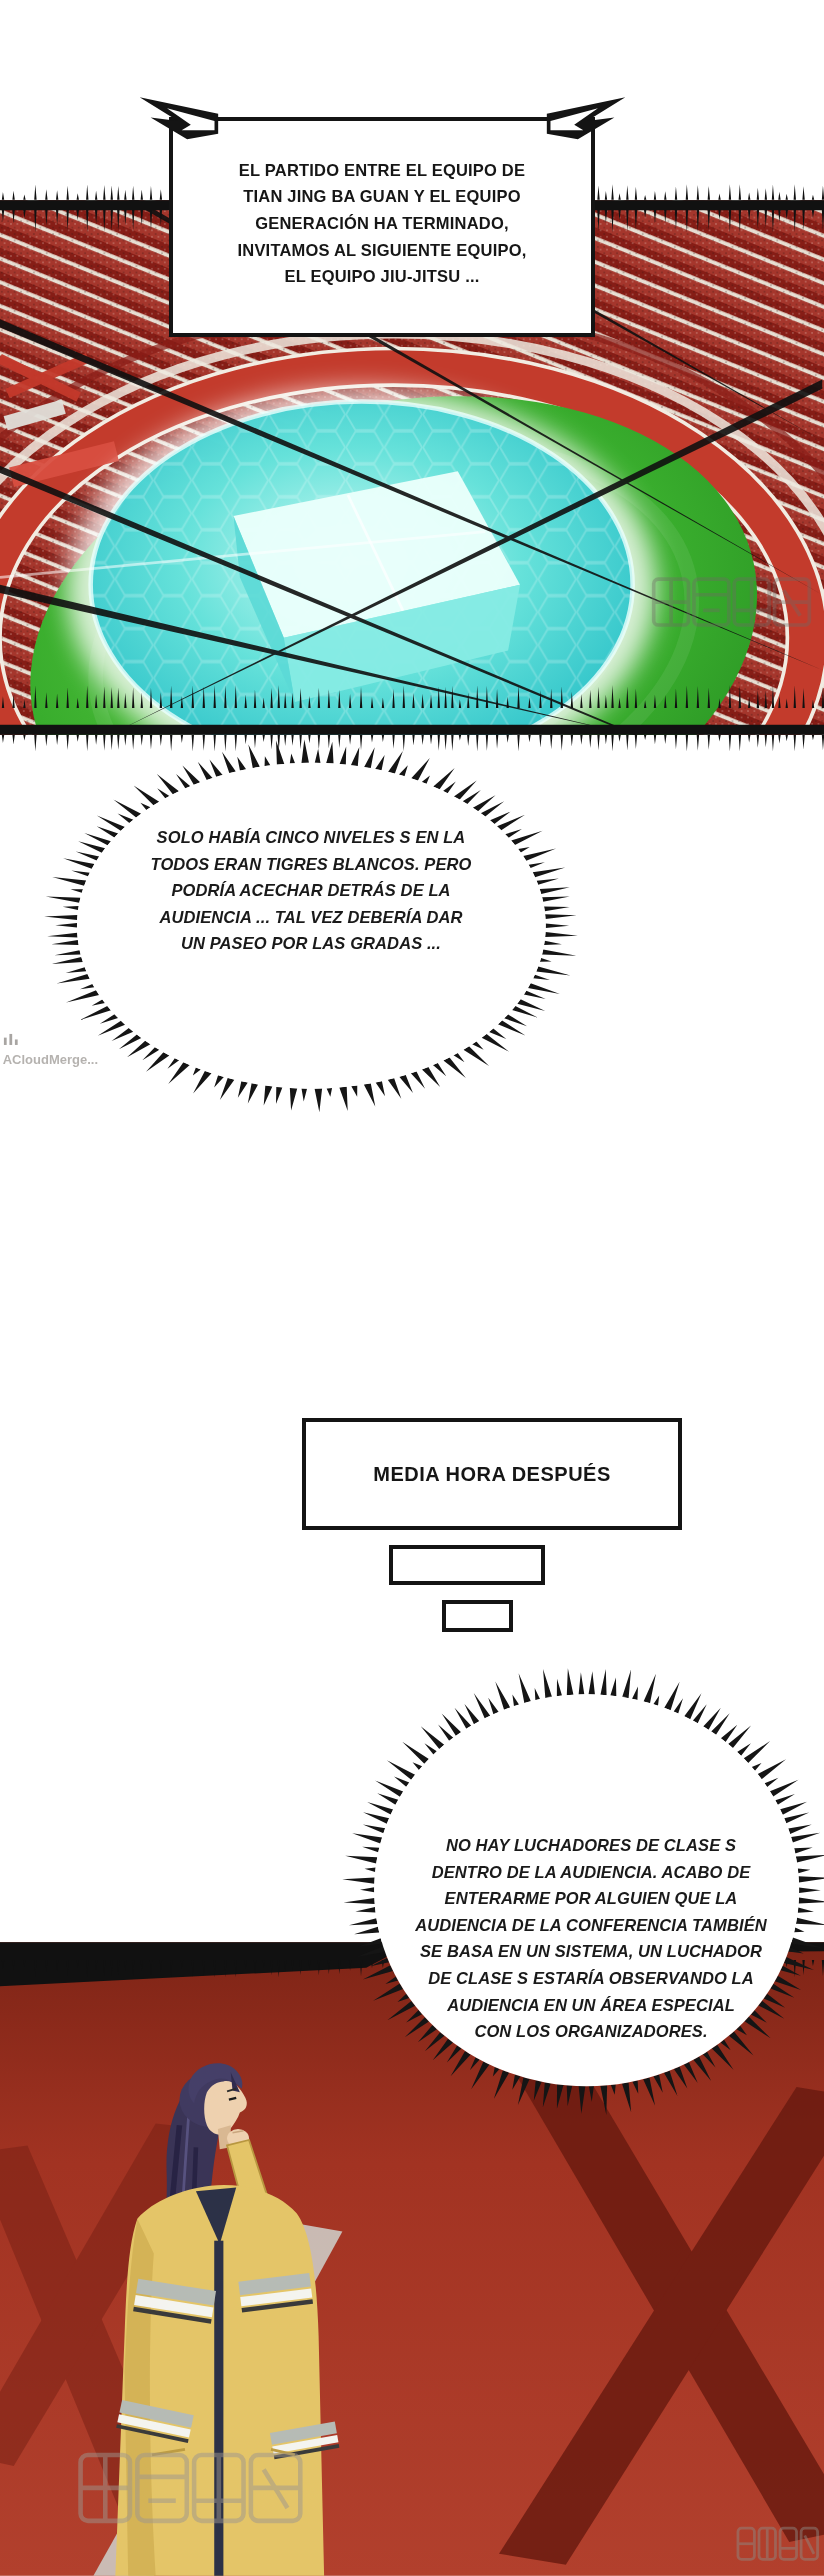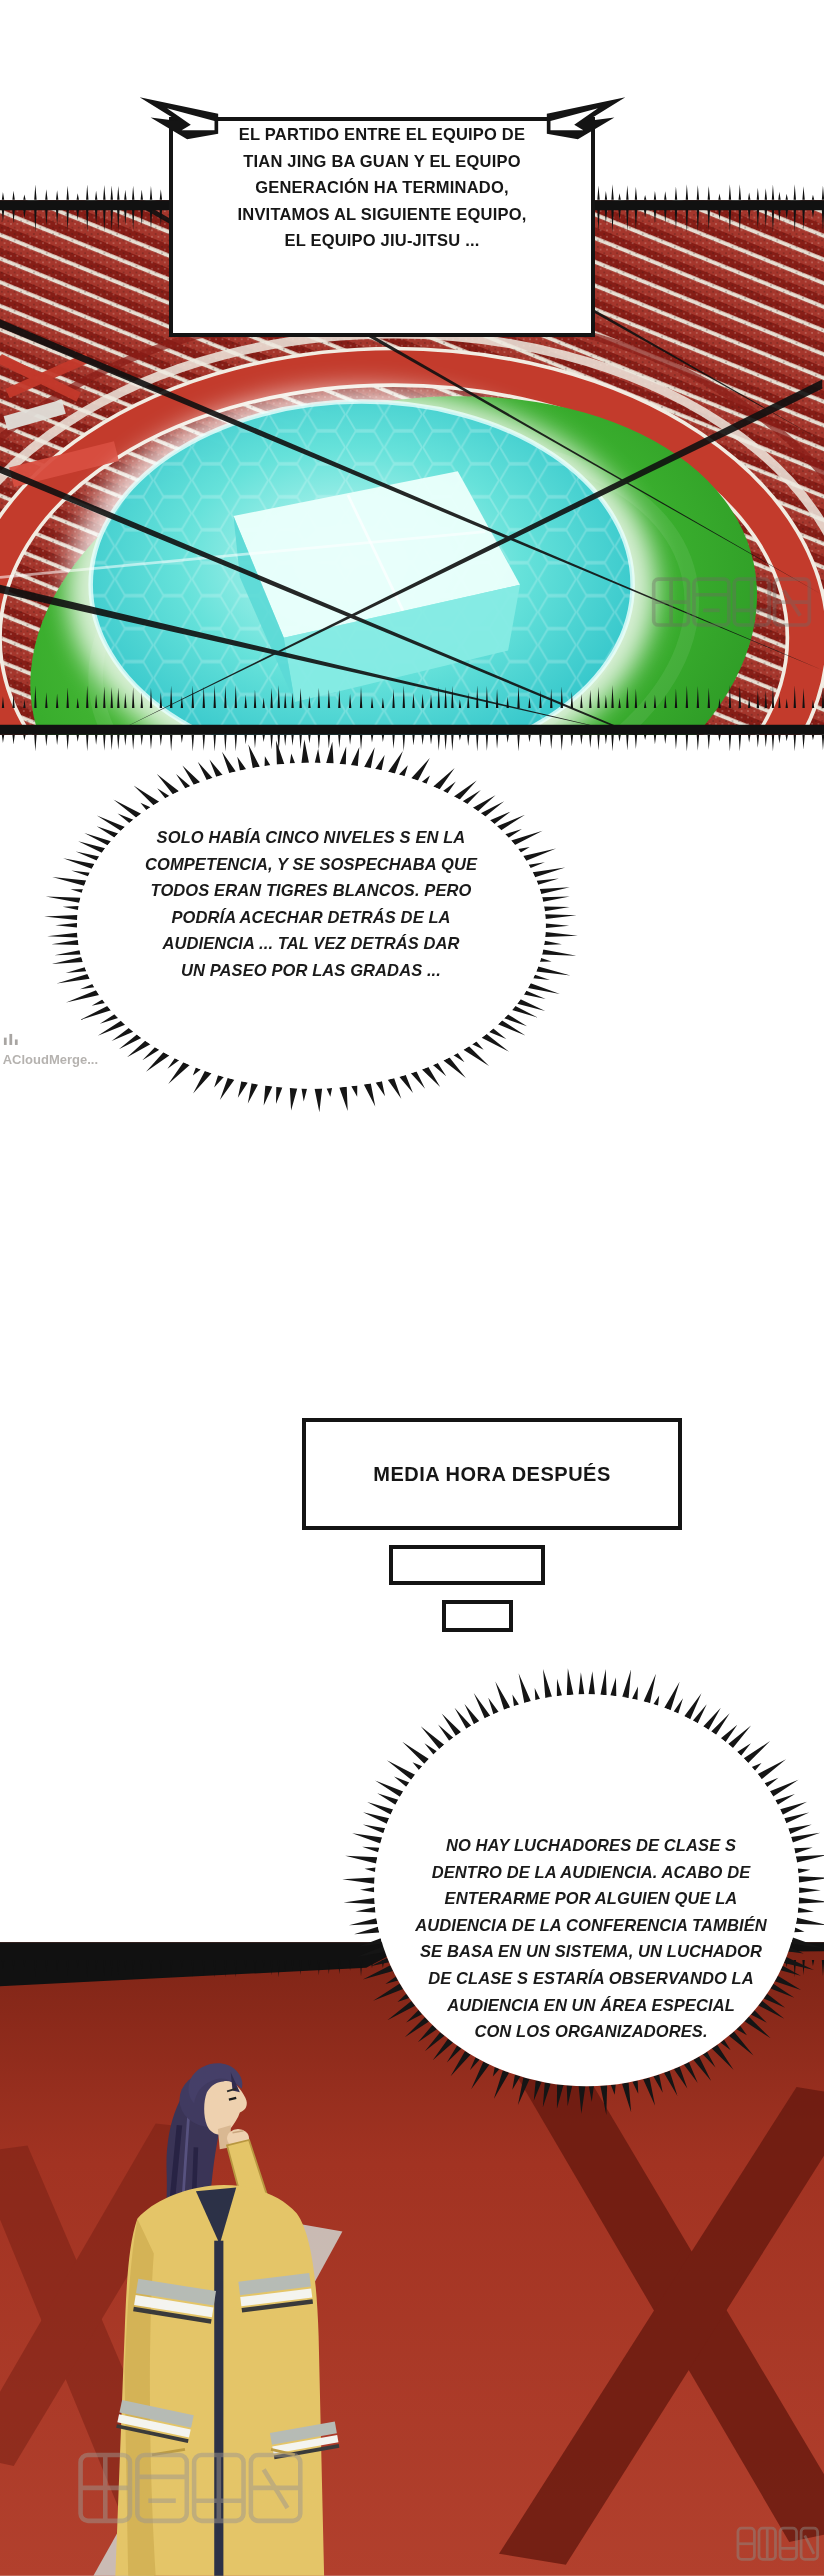--- a/index.html
+++ b/index.html
@@ -9,21 +9,21 @@
   svg{display:block;}
   
   .speech-text{font-weight:700;font-size:16.5px;line-height:26.6px;letter-spacing:0.2px;
                text-align:center;color:#161616;}
   .thought-text{font-weight:700;font-style:italic;font-size:16.5px;line-height:26.6px;
                 letter-spacing:0.1px;text-align:center;color:#1a1a1a;}
   .line{display:block;white-space:nowrap;}
   
   .ink-box{background:#ffffff;border:4.6px solid #141414;box-sizing:border-box;}
   #announcement-box{left:169px;top:117px;width:426px;height:220px;z-index:30;
-                    display:flex;flex-direction:column;justify-content:flex-start;padding-bottom:7.3px;}
+                    display:flex;flex-direction:column;justify-content:center;padding-bottom:7.3px;}
   #caption-box{left:302px;top:1418px;width:380px;height:112px;z-index:10;
                display:flex;align-items:center;justify-content:center;}
   .caption-text{font-weight:700;font-size:20px;letter-spacing:0.5px;color:#161616;}
   #echo-box-1{left:389px;top:1545px;width:156px;height:40px;z-index:10;}
   #echo-box-2{left:442px;top:1600px;width:71px;height:32px;z-index:10;}
   
   #thought1-text{left:82px;top:824px;width:458px;z-index:25;}
   #thought2-text{left:394px;top:1832px;width:394px;z-index:45;}
   
   #wm-mid{left:2.7px;top:1033px;z-index:50;display:flex;flex-direction:column;gap:7px;
@@ -171,24 +171,23 @@
       <polygon points="86,36 34,22 60,40 50,46 86,46" fill="#ffffff"></polygon>
     </g>
   </svg>
 
   <svg class="abs burst" style="left:18.3px;top:728px;z-index:20" width="605" height="412" viewBox="0 0 660 450">
       <path d="M575.973485620759,213.43820423168688L601.5485582746389,216L575.973485620759,218.56179576831312ZM575.8081497574099,222.88993003611287L611.0320824004043,226.89978696710128L575.3924832197482,228.25564989769103ZM574.915429256214,232.36754293080415L593.6773897397782,236.12688179168478L574.1995018169654,237.0739718608808ZM573.2882834446759,241.83949524412296L609.6270887971795,248.78618384071393L571.9958151546235,247.35935800287828ZM570.9572976753942,251.15583298622036L582.3844536148565,255.0463548609293L569.6681386315279,255.34400177586798ZM567.8599888070294,260.52946469742034L603.0369663316353,270.2196071754636L565.6860173107311,266.016032032393ZM564.1714469766544,269.4817113097188L580.5664903790417,275.33258083996907L562.369892851498,273.3067225190029ZM559.5739400182982,278.73370964924163L591.4715521794169,290.5350916695265L556.5833061962899,283.99978235310937ZM554.8099791814311,286.9091730827126L575.9783825451862,295.98676555145005L552.161120204709,291.0074761066332ZM548.5211674951283,296.22977106465385L575.42430497018,309.1502666810916L544.8423978774224,301.1066366153981ZM542.8326302460209,303.6248771592898L567.1247075647503,316.336438054531L539.2646444902808,307.8734265828941ZM534.8322455688965,312.80364834420783L555.6137169654291,325.6237136263046L530.6429791218505,317.15670297705975ZM528.3253957073415,319.4510264818257L553.7785921971151,335.7665940712823L523.8258038519857,323.69724398082417ZM518.6748246932797,328.25435188707297L532.8986987717693,339.69380907294044L514.1806332784616,331.9940511889479ZM511.4019532857837,334.2057677272686L535.9929353735243,353.62573044463034L506.0275339445515,338.28362041678577ZM500.2497186545107,342.39786608975555L508.18027902262315,351.2931172811736L495.6593334322579,345.48465983432186ZM492.2098143611549,347.70580639954767L514.1124378430477,369.2941346197367L486.08755986118643,351.45380378202333ZM479.78592055731986,355.0702518084918L487.3088066458029,364.99457042773906L475.2863173571353,357.51302221576464ZM470.9352627039414,359.77096539721856L488.7485230959816,382.2511407985817L464.2539615826655,363.0496260291334ZM458.0457866150583,365.9029261246036L467.32613549990197,380.3559803311596L452.7519534726398,368.19709090601896ZM447.80605059310324,370.23030209258934L460.7197590133499,392.13185278306685L440.79941506205256,372.93666965929964ZM434.8797698998258,375.0710864776213L444.20973996193277,393.9094537201336L428.6931233345207,377.15928606919056ZM423.09107970617634,378.9291366656735L430.96558360595435,398.76500957475287L416.01458461135405,381.00631379437635ZM410.43912744161463,382.52228375428933L418.2066446590378,405.0784683727368L403.453996205199,384.27629931352783ZM397.0966882726105,385.73616455635727L400.4453712687353,402.18623862804185L390.2012496530263,387.17653915192477ZM384.9441799034583,388.1769162800316L389.8079670214521,413.3497675709606L377.3240678459259,389.4800524615812ZM370.15964423551094,390.5497660983357L370.0373258899427,402.62455497810976L363.6657720543612,391.39152771194676ZM358.629536667585,391.96181944727107L359.7135107301276,418.3310272256765L350.59563144328985,392.72418378532313ZM342.6374303264082,393.3027061867134L340.7152302833971,402.8398217841616L336.7134455138569,393.62024318250303ZM331.74895969584054,393.81244105865693L328.7695019825952,419.7958769624046L323.5611972694461,393.9827764309114ZM315.27356884540984,393.96966012670816L311.6561408975405,408.04941409391245L309.267623567954,393.84350775491384ZM304.57876394564823,393.6767466971204L297.88710509328416,417.7103942908029L296.5117882460639,393.24919548078725ZM288.32997472457515,392.6326547989737L281.3983586883718,410.6108732965027L281.7244528996968,391.99921422892896ZM277.4188094062538,391.52040248886436L267.951926126963,412.23736580359287L269.7358675565578,390.53523385313724ZM261.78082197327046,389.3358800729313L250.61287023437586,410.1263549007342L254.7420694684305,388.1195535077811ZM250.5904313277681,387.3325508832397L239.736201975636,403.71732669725577L243.5185753289669,385.87068063206635ZM235.89938232449717,384.1205899910931L220.12940772783566,406.34455777730534L228.6459037456787,382.2806503850919ZM224.43106416022712,381.1313442664622L213.82547683043958,392.6284058436564L218.1409255876389,379.30332799507437ZM210.95015346226842,377.04273740192696L190.85698248298942,399.1959009904941L203.7316135302919,374.58257025318494ZM199.28579427544463,372.96836464869375L190.57008001780494,379.5299684013437L193.87864241254772,370.89933853997604ZM187.18982890508286,368.17253367680786L163.6927831030405,388.8055441009153L180.26218899402033,365.1430631046235ZM175.6158355339753,362.98783410634985L162.88519632889947,372.1362152102747L170.88293340060332,360.68532658474805ZM164.86804677881688,357.5948501918039L139.43178150813984,375.483010655356L158.46813571079002,354.0916827096232ZM154.012434748708,351.51304948288936L135.430620355275,362.8933102452684L149.154768179503,348.5622111930055ZM144.2273844614873,345.41031701857344L118.68881617987881,359.690257080527L138.55020179186567,341.5649878410251ZM134.24977635526247,338.48725415709055L109.72462521560584,350.8763993772063L129.45895685873847,334.87629701109876ZM125.50217500888445,331.7368408368874L101.8429207788204,341.99267387044586L120.68380521527493,327.70332079509745ZM116.56188322750194,324.0510538648665L86.70481050306165,336.1494111228815L112.0516912904379,319.8171671310291ZM108.91589693338832,316.7111647196003L89.01063324087596,322.9994723533881L105.02414670276437,312.6493941730463ZM101.1623661932469,308.36432958822104L67.25647565473429,318.9753261810678L97.14328222424422,303.5952560999576ZM94.67711185905966,300.49004257430295L80.05136161661639,303.3010728776136L91.71096938959352,296.5486400532365ZM88.24001340328388,291.6048315052893L52.11369849969168,299.79652157762354L84.89421845225803,286.43371990651497ZM82.9741672825221,283.2506114294216L67.26856935994437,285.4264837532302L80.87203772335923,279.5510210722334ZM77.95462445800402,273.9660316557263L41.777983908572935,279.1913581916501L75.41500968579265,268.56020989680417ZM74.13394616127889,265.58647586423695L51.681248748134976,267.6637106223373L72.47239139839797,261.41451560685334ZM70.43342487295627,255.65430390181794L36.465954639579024,257.8134776624261L68.76951260336531,250.19949647909925ZM68.00605098672173,247.3666070174648L39.47381100110783,248.22469568663905L66.88684036575353,242.65622116628418ZM65.768338802188,236.88557697705056L36.093020956036185,236.32269315520443L64.98096365954001,231.56772086013117ZM64.65375611744557,228.71292412423975L31.41755124551986,227.4483641147593L64.23121503173545,223.56353752498603ZM64.01430425669938,217.88166193021672L40.29454748150437,215.3172930790106L64.03961244531342,212.8687766790634ZM64.15435354665175,209.81972428492787L28.119900043436132,205.83544908772402L64.54657582618043,204.37458962834455ZM65.1887007580006,198.86648163161044L48.48068346201154,195.27698748838648L65.91070517391964,194.29299124675887ZM66.55867201243365,190.89649092438808L29.945817217764898,184.00472603646676L67.82864638564729,185.33042519136563ZM69.27184257004589,180.06242469473705L56.81144767086755,176.05254780870627L70.54161205468193,176.01794304436035ZM71.88367348697608,172.1661383067545L36.967365284171706,162.63164654800227L74.02767139985673,166.66899394159373ZM76.09736848695343,161.9285266844844L57.839258206165425,155.51992760680588L77.98573288603316,157.97120610941596ZM80.10555524408423,153.86125044703596L48.94928466355901,142.3777135989848L83.05058851237018,148.61931659610508ZM85.49644027478297,144.60227183817773L62.774692636414954,134.89701572298378L88.24560836462166,140.3868773018748ZM91.15443019344426,136.21851791657218L65.37326629455899,123.82061552037752L94.76527957959965,131.3963798267643ZM97.4542055007667,128.02340502240963L72.01471742560051,114.71231885946868L101.12295344925568,123.68083101827695ZM104.91149525031125,119.47185357705384L85.49783010974124,107.39526088970824L109.00639518130714,115.19719476952574ZM111.87791937801097,112.35131732677849L85.72183625343555,95.57083040287206L116.46370894632312,108.03836839640365ZM121.20928309454735,103.84488488651242L108.44526997204468,93.35432030171006L125.58205248443986,100.19829323198529ZM128.65725723193526,97.74789672101465L103.78855796232912,78.09546268401749L134.08869128542747,93.630955156637ZM139.83517079539595,89.5436352552107L133.30301048212652,81.75390911428926L144.280620173861,86.55473508430376ZM147.65806640689962,84.37776996404534L125.83403506644021,62.86358617145328L153.79616716299114,80.61516416998907ZM160.4344630525827,76.80746883492603L151.67400256110844,65.7252121629071L164.98201745968078,74.3448168051591ZM168.71582607915056,72.40643894324276L151.23387406668792,50.346774524221615L175.3641808356585,69.13182848903682ZM182.35507930486733,65.91896592610203L172.2091626704182,50.295971461491746L187.8270223040974,63.55948711572739ZM191.63001209301692,61.9962921414737L179.17990482024794,40.8617122073145L198.5526457224602,59.30528434682452ZM205.75302985855905,56.70873221447167L195.9059046862242,36.838962850338135L212.10962529288838,54.58014134468209ZM216.1605228322856,53.30079289311365L208.7626225539303,34.53907615252001L223.1052769941955,51.24260710809955ZM230.38695137143912,49.26194364358662L222.4255606211844,25.92476406375397L237.5160170046299,47.49263657131917ZM242.02710915419073,46.45744847757331L239.06562428409893,31.315063432273803L248.75148572811025,45.03278055134177ZM256.01046082762576,43.650363236442786L251.19469163177035,18.037033270898206L263.73259966042923,42.35277867027651ZM268.9123768656913,41.58039888874245L269.2592343301242,30.947267244302765L275.2083732374505,40.74578413703614ZM282.3706436137108,39.933431242495146L281.45419344176673,13.51880919742203L290.45309802015464,39.189563392799926ZM296.4684359842474,38.75358449828144L298.06306194976924,27.757870858394966L302.18295582903886,38.43162666079698ZM309.20586313571965,38.158299328865326L312.3316190460051,12.534993329982996L317.38318993246696,38.00929963332226ZM323.74468192662584,38.01904421950158L327.4479255273696,22.561849094018555L329.9564240829978,38.13467319764274ZM336.2436050015796,38.3586845798155L342.92702704978484,15.055568111478635L344.2425054447916,38.79991163258174ZM350.895645126583,39.30105216566426L358.07781643659433,20.151067668757236L357.6893814498809,39.93963845331305ZM363.1990955712764,40.55261081408224L372.40127887453207,20.861417396377902L370.76422669051624,41.53475505352563ZM377.7154666905106,42.58269927413173L389.21814440194976,20.91770533176569L384.90886520052237,43.81664566427392ZM389.77535934048234,44.73929569620077L400.0556306825754,29.571835274410347L396.6928445446612,46.17540888929349ZM403.89896852939603,47.83070755186742L419.9772998607293,25.08938814408154L411.260890517183,49.694607597057825ZM415.66520502738297,50.89560759347742L425.3926070059903,40.69019449624244L421.7808561228659,52.67309574293651ZM429.1464382599713,54.988901314699916L449.3960286092705,32.69578098735107L436.41961685902436,57.471078688200066ZM440.5553717907724,58.97263125232436L449.5598949958816,51.87647176558963L445.7853001567666,60.96860836545463ZM453.1675690856974,63.97854627819024L476.5476656307743,43.56025621379402L460.0945881163253,67.01884097432466ZM463.841308371753,68.75507533485069L477.791786971855,58.46790314571345L468.7520338866856,71.13312584385054ZM475.68535480913675,74.69910372552764L500.63485582665504,57.31745856577979L482.03436725900883,78.19323053176902ZM485.3196088048124,80.09276853951181L505.10775130974105,67.77081114078149L490.33749042508975,83.12227134051525ZM496.4398060271531,87.02938060749199L521.0692938708154,73.45379761846976L502.0265474180718,90.83923820805897ZM505.042465783206,92.99592528298312L530.6158737656489,79.9040834611528L509.96687498524693,96.68026963050973ZM515.1913760653633,100.82903125048858L537.5239079998331,91.36476193276557L519.8946293998602,104.79751490264246ZM522.7712567648236,107.3446179102183L553.3800862760733,94.79187450372856L527.3832480054884,111.63781285187943ZM531.7240172500007,115.94035047614106L549.9511602311223,110.42089321161767L535.4926555988396,119.90862911087115ZM538.2763851412507,122.99582628592019L572.5217294036643,112.15691632770202L542.3644110131002,127.80194936474719ZM545.8478229762026,132.1902925537238L558.5659696136429,130.03346813275206L548.6987350639454,136.01521810569926ZM551.3443067740102,139.78216744579709L587.3183681393582,131.54048064062857L554.7290817776025,144.96145560841302ZM557.356344016833,149.31534081892238L575.0151643127501,146.6609835270168L559.4511097952713,153.03997713474934ZM561.7856483597106,157.51227214003816L597.2856119659456,152.3466480311762L564.3406315991982,162.89316303515693ZM566.0343409019977,166.81872729502007L590.3520051892681,164.50344289508666L567.732456852917,171.12874263665282ZM569.4434919374347,175.97303685985582L602.2298672438469,173.90478877270516L571.1080742971141,181.3685858515655ZM572.0596970307322,184.8898419541564L602.1661245543191,183.95216123657616L573.1954520303459,189.72433408460492ZM574.2008210105171,194.93372258432282L602.2641712211089,195.54128744171513L574.9843743180154,200.16016387992732ZM575.3542305671657,203.3648702602088L609.7365688861275,204.65110699401671L575.7795272697617,208.61417638986285Z" fill="#151515"></path>
       <ellipse cx="320" cy="216" rx="256" ry="178" fill="#ffffff"></ellipse>
     </svg>
   <div id="thought1-text" class="abs thought-text">
     <span class="line">SOLO HABÍA CINCO NIVELES S EN LA</span>
-    <span class="line">COMPETENCIA, Y SE SOSPECHABA QUE</span>
     <span class="line">TODOS ERAN TIGRES BLANCOS. PERO</span>
     <span class="line">PODRÍA ACECHAR DETRÁS DE LA</span>
-    <span class="line">AUDIENCIA ... TAL VEZ DETRÁS DAR</span>
+    <span class="line">AUDIENCIA ... TAL VEZ DEBERÍA DAR</span>
     <span class="line">UN PASEO POR LAS GRADAS ...</span>
   </div>
 
   <div id="wm-mid" class="abs">
     <svg width="16.5" height="12" viewBox="0 0 18 13">
       <rect x="1" y="5" width="3" height="8" fill="rgba(110,105,100,.6)"></rect>
       <rect x="7" y="1" width="3" height="12" fill="rgba(110,105,100,.6)"></rect>
       <rect x="13" y="7" width="3" height="6" fill="rgba(110,105,100,.6)"></rect>
     </svg>
     <span>ACloudMerge...</span>

